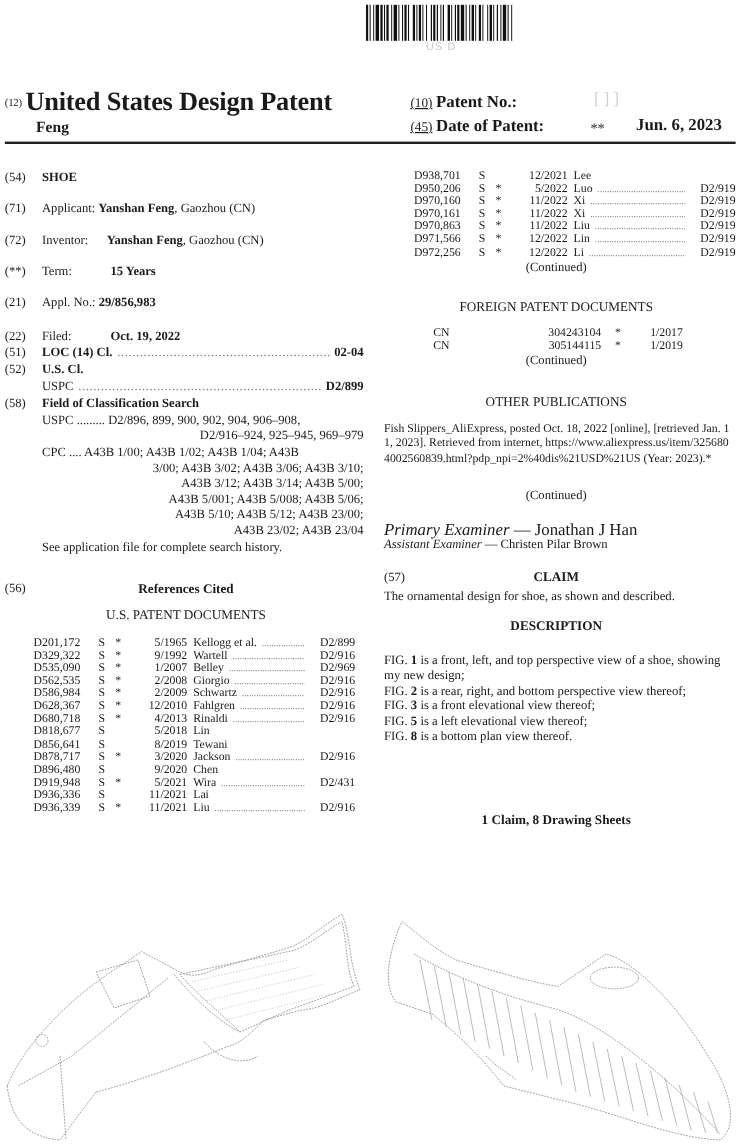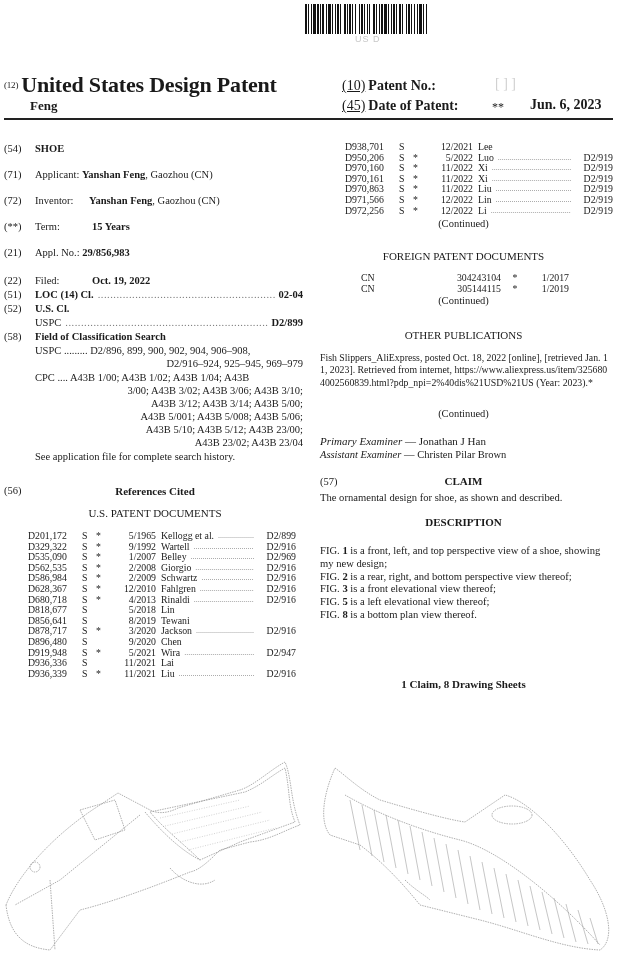--- a/index.html
+++ b/index.html
@@ -9,21 +9,21 @@
     color: #1a1a1a;
   }
   .abs { position: absolute; }
   .barcode { left: 305px; top: 4px; width: 302px; height: 30px; display: flex; align-items: stretch; }
   .barcode span { display: block; background: #111; height: 100%; }
   .barcode-caption { left: 355px; top: 34px; font-size: 9px; color: #c8c8c8; letter-spacing: 1px; font-family: "Liberation Sans", sans-serif; }
   .title-main { left: 4px; top: 72px; font-size: 22px; font-weight: bold; white-space: nowrap; letter-spacing: -0.2px;}
   .title-main .code { font-size: 9px; font-weight: normal; margin-right: 3px; vertical-align: 4px; }
   .inventor-name { left: 30px; top: 98px; font-size: 13px; font-weight: bold; }
   .patno { left: 342px; top: 78px; font-size: 14px; font-weight: bold; white-space: nowrap; }
-  .patno .code, .patdate .code { font-size: 14px; font-weight: normal; margin-right: 3px; text-decoration: underline; }
+  .patno .code, .patdate .code { font-size: 11px; font-weight: normal; margin-right: 3px; text-decoration: underline; }
   .patno-value { left: 495px; top: 76px; font-size: 14px; color: #d0d0d0; }
   .patdate { left: 342px; top: 98px; font-size: 14px; font-weight: bold; white-space: nowrap; }
   .patdate-stars { left: 492px; top: 100px; font-size: 12px; }
   .patdate-value { left: 530px; top: 97px; font-size: 14px; font-weight: bold; }
   .rule { left: 4px; top: 118px; width: 609px; height: 1.5px; background: #222; }
   .code-l { position: absolute; left: 4px; width: 28px; font-size: 10.5px; }
   .lrow { position: absolute; left: 35px; font-size: 10.5px; white-space: nowrap; }
   .b { font-weight: bold; }
   .leader-row { position: absolute; left: 35px; width: 268px; display: flex; font-size: 10.5px; white-space: nowrap; }
   .leader-row .dots { flex: 1; overflow: hidden; margin: 0 4px; color: #777; letter-spacing: 0.5px; }
@@ -344,21 +344,21 @@
       </div>
       <div class="refrow">
         <span class="num">D919,948</span>
         <span class="kind">S</span>
         <span class="star">*</span>
         <span class="date">5/2021</span>
         <span class="name">
           <span class="">Wira</span>
           <span class="dots"></span>
         </span>
-        <span class="cls">D2/947</span>
+        <span class="cls">D2/431</span>
       </div>
       <div class="refrow">
         <span class="num">D936,336</span>
         <span class="kind">S</span>
         <span class="star"></span>
         <span class="date">11/2021</span>
         <span class="name">
           <span class="">Lai</span>
         </span>
         <span class="cls"></span>
@@ -472,21 +472,21 @@
         <span style="width: 28px; text-align: center;">*</span>
         <span style="width: 40px; text-align: right;">1/2019</span>
       </div>
     </div>
   <div class="sechead center" style="left:310px;width:307px;top:295px;font-size:10.5px">(Continued)</div>
 
   <div class="sechead center" style="left:310px;width:307px;top:329px">OTHER PUBLICATIONS</div>
   <div class="para" style="left:320px;top:352px;width:290px;word-break:break-all;">Fish Slippers_AliExpress, posted Oct. 18, 2022 [online], [retrieved Jan. 11, 2023]. Retrieved from internet, https://www.aliexpress.us/item/3256804002560839.html?pdp_npi=2%40dis%21USD%21US (Year: 2023).*</div>
   <div class="sechead center" style="left:310px;width:307px;top:408px;font-size:10.5px">(Continued)</div>
 
-  <div class="abs" style="left:320px;top:435px;font-size:11px;white-space:nowrap">
+  <div class="abs" style="left:320px;top:435px;font-size:14px;white-space:nowrap">
     <i>Primary Examiner</i><span> — Jonathan J Han</span>
   </div>
   <div class="abs" style="left:320px;top:449px;font-size:10.5px;white-space:nowrap">
     <i>Assistant Examiner</i><span> — Christen Pilar Brown</span>
   </div>
 
   <div class="abs" style="left:320px;top:476px;font-size:10.5px">(57)</div>
   <div class="sechead b center" style="left:310px;width:307px;top:475px">CLAIM</div>
   <div class="desc" style="left:320px;top:492px;width:295px">The ornamental design for shoe, as shown and described.</div>
 

